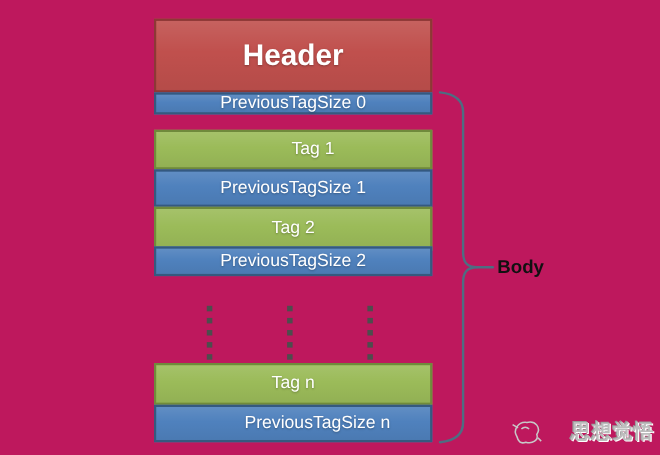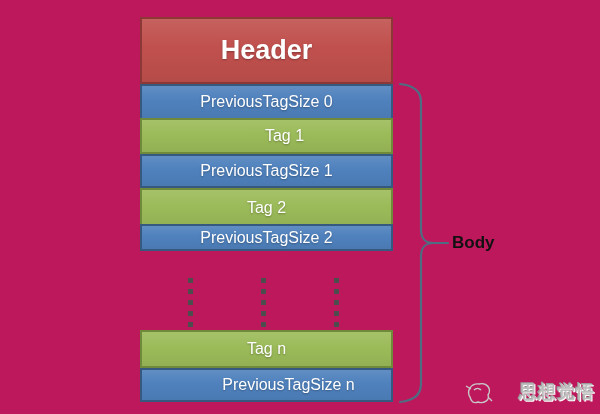--- a/index.html
+++ b/index.html
@@ -21,21 +21,21 @@
     background-image:linear-gradient(180deg, rgba(255,255,255,.10), rgba(255,255,255,0) 45%, rgba(0,0,0,.06));
   }
   .header-box{
     top:17px; height:67px;
     background-color:var(--red-fill); border:2px solid var(--red-border);
     font-size:27px; font-weight:bold;
   }
   .row{font-size:16px;}
   .size{background-color:var(--blue-fill); border:2px solid var(--blue-border);}
   .tag{background-color:var(--green-fill); border:2px solid var(--green-border);}
-  .r0{top:84px;  height:36px;}
+  .r0{top:84px;  height:20px;}
   .r1{top:118px; height:36px;padding-left:36px;}
   .r2{top:154px; height:34px;}
   .r3{top:188px; height:40px;}
   .r4{top:224px; height:27px;}
   .r5{top:330px; height:38px;}
   .r6{top:368px; height:34px;padding-left:44px;}
   .dots{
     position:absolute; top:278px; width:5px;
     display:flex; flex-direction:column; gap:6px;
   }

